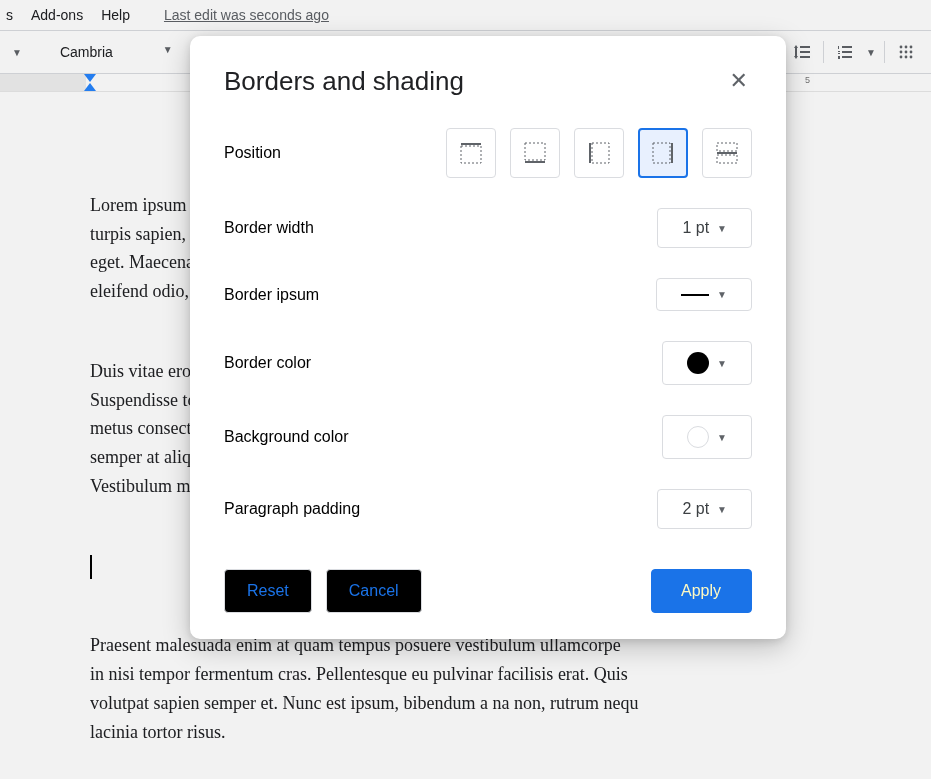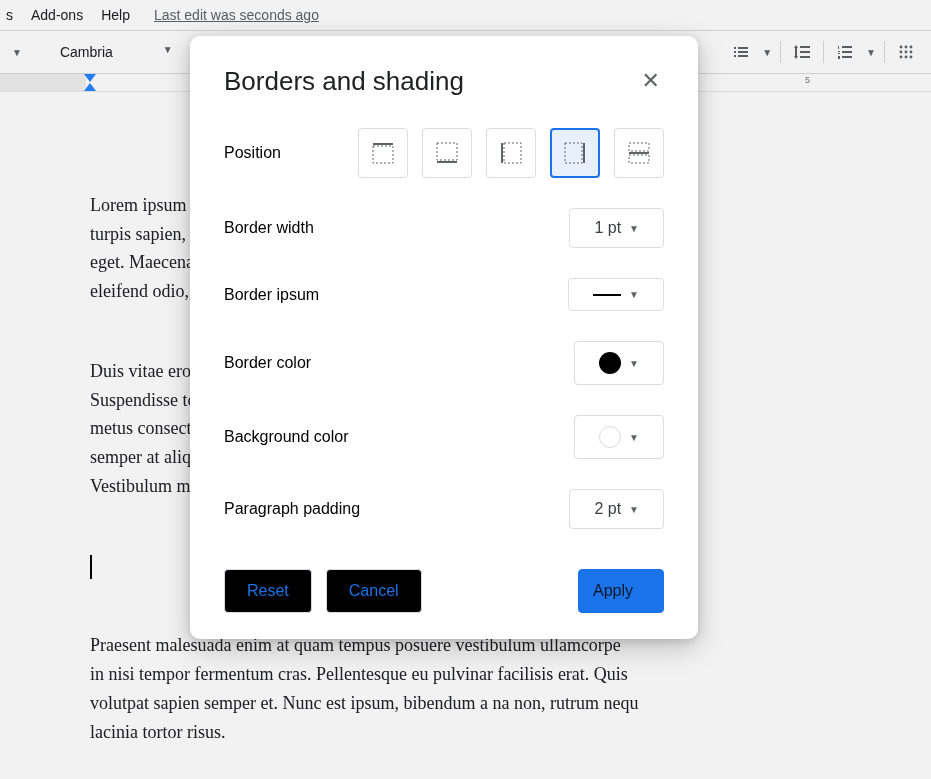--- a/index.html
+++ b/index.html
@@ -23,21 +23,21 @@
     align-items: center;
     gap: 18px;
     padding: 0 6px;
     height: 30px;
     font-size: 14px;
     color: #202124;
   }
   .menubar a.last-edit {
     color: #5f6368;
     text-decoration: underline;
-    margin-left: 6px;
+    margin-left: 16px;
   }
   .toolbar {
     border-top: 1px solid #dadce0;
     border-bottom: 1px solid #dadce0;
     height: 44px;
     display: flex;
     align-items: center;
     padding: 0 12px;
     gap: 10px;
   }
@@ -119,21 +119,21 @@
     background: #000;
     display: inline-block;
     vertical-align: middle;
   }
 
   
   .dialog {
     position: absolute;
     left: 190px;
     top: 36px;
-    width: 508px;
+    width: 596px;
     background: #fff;
     border-radius: 10px;
     box-shadow: 0 8px 28px rgba(0,0,0,0.22), 0 2px 8px rgba(0,0,0,0.12);
     z-index: 10;
     padding: 28px 34px 26px 34px;
     font-family: 'Google Sans', Arial, sans-serif;
   }
   .dialog-header {
     display:flex; align-items:center; justify-content:space-between;
     margin-bottom: 30px;
@@ -215,24 +215,24 @@
     border-radius: 4px;
     font-size: 16px;
     font-weight: 500;
     cursor: pointer;
     border: 1px solid #dadce0;
     background:#000000;
     color:#1a73e8;
   }
   .btn.primary {
     background:#1a73e8;
-    color:#0f172a;
+    color:#fef9c3;
     border-color:#1a73e8;
     margin-left:auto;
-    padding-left:14px;
+    padding-left:29px;
     padding-right:30px;
   }
 </style>
 </head>
 <body>
 
 <div class="menubar">
   <span>s</span>
   <span>Add-ons</span>
   <span>Help</span>

